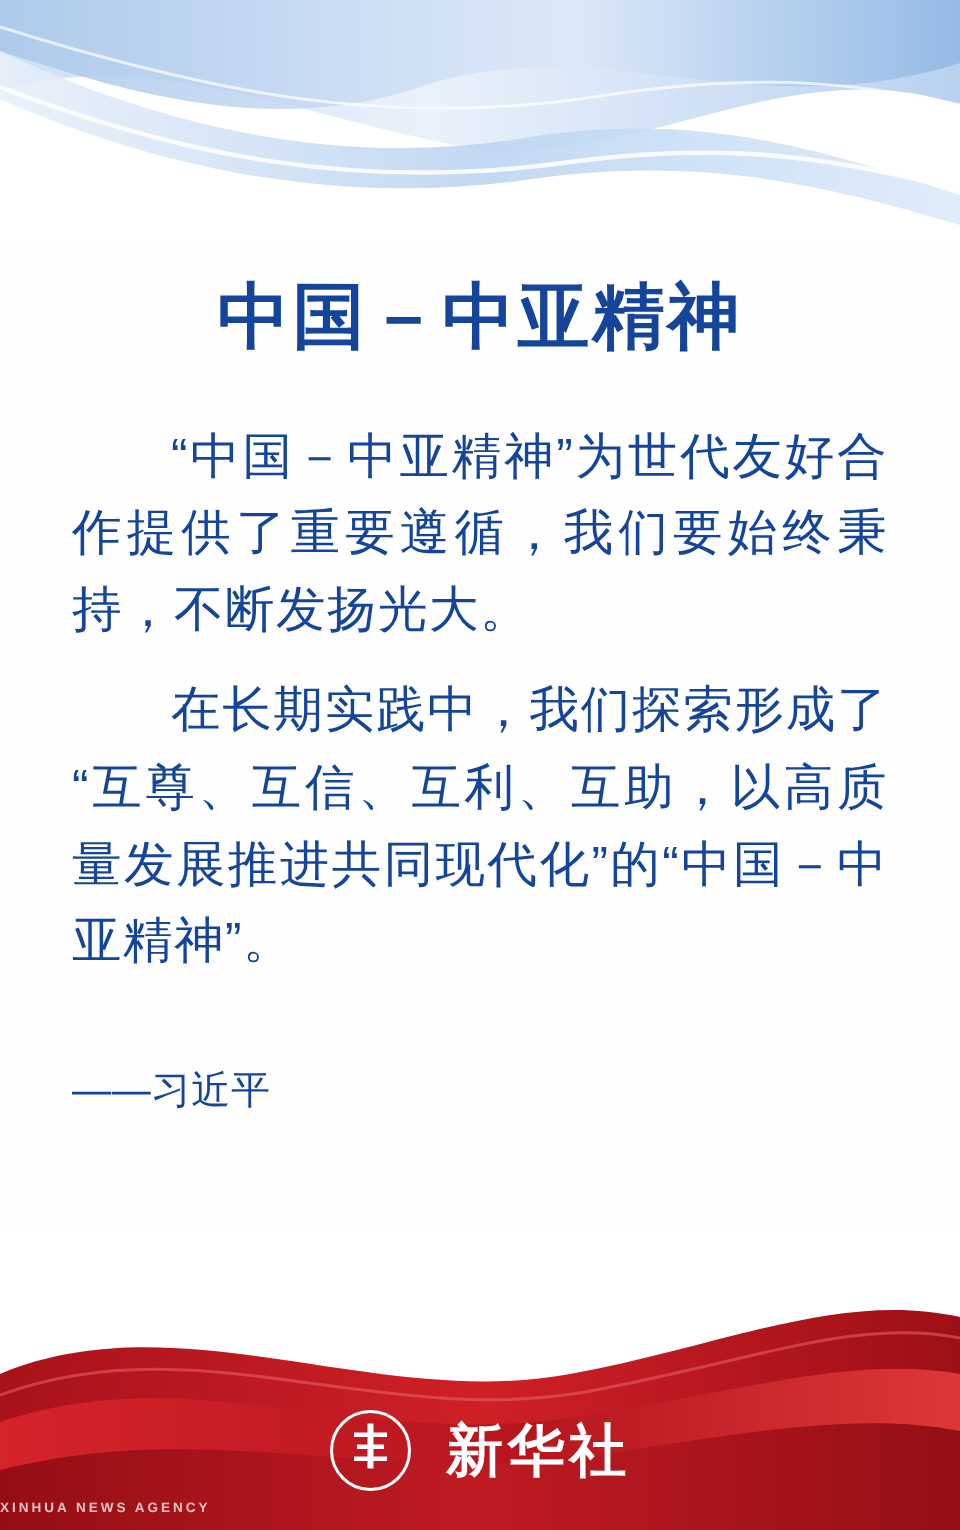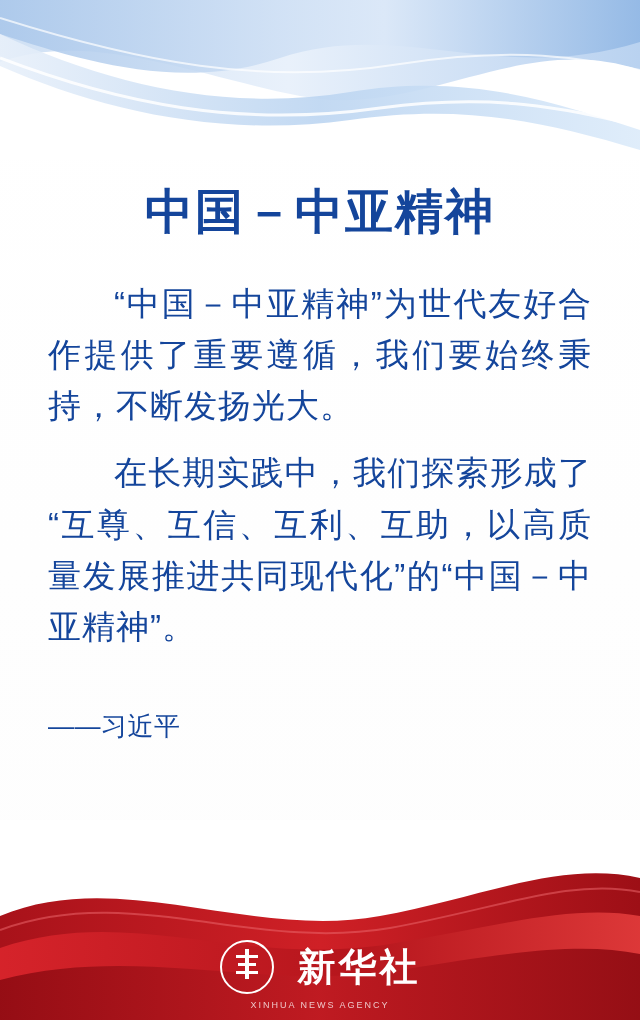--- a/index.html
+++ b/index.html
@@ -138,24 +138,25 @@
     font-size: 38px;
     font-weight: bold;
     letter-spacing: 3px;
     font-family: "DejaVu Serif", "Liberation Serif", serif;
   }
   .logo-sub {
     position: absolute;
     bottom: 10px;
     left: 0;
     width: 640px;
-    text-align: center;
+    text-align: left;
     color: rgba(255,255,255,0.75);
     font-size: 9px;
     letter-spacing: 2px;
+    font-weight: bold;
   }
 </style>
 </head>
 <body>
 
 <div class="poster">
 
   <div class="top-band">
     <svg width="640" height="160" viewBox="0 0 640 160" xmlns="http://www.w3.org/2000/svg" aria-hidden="true">
       <defs>

